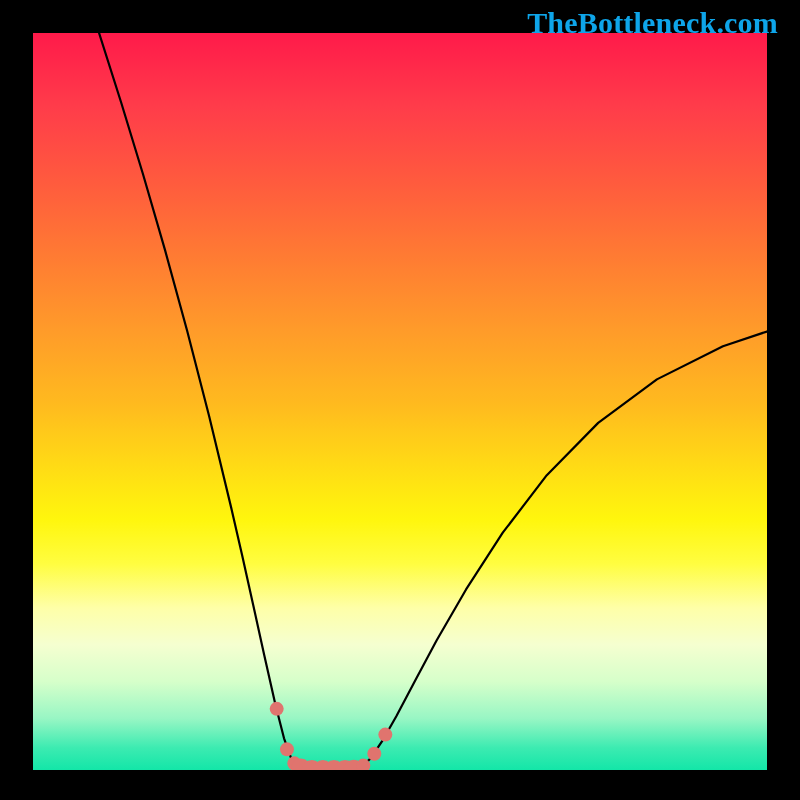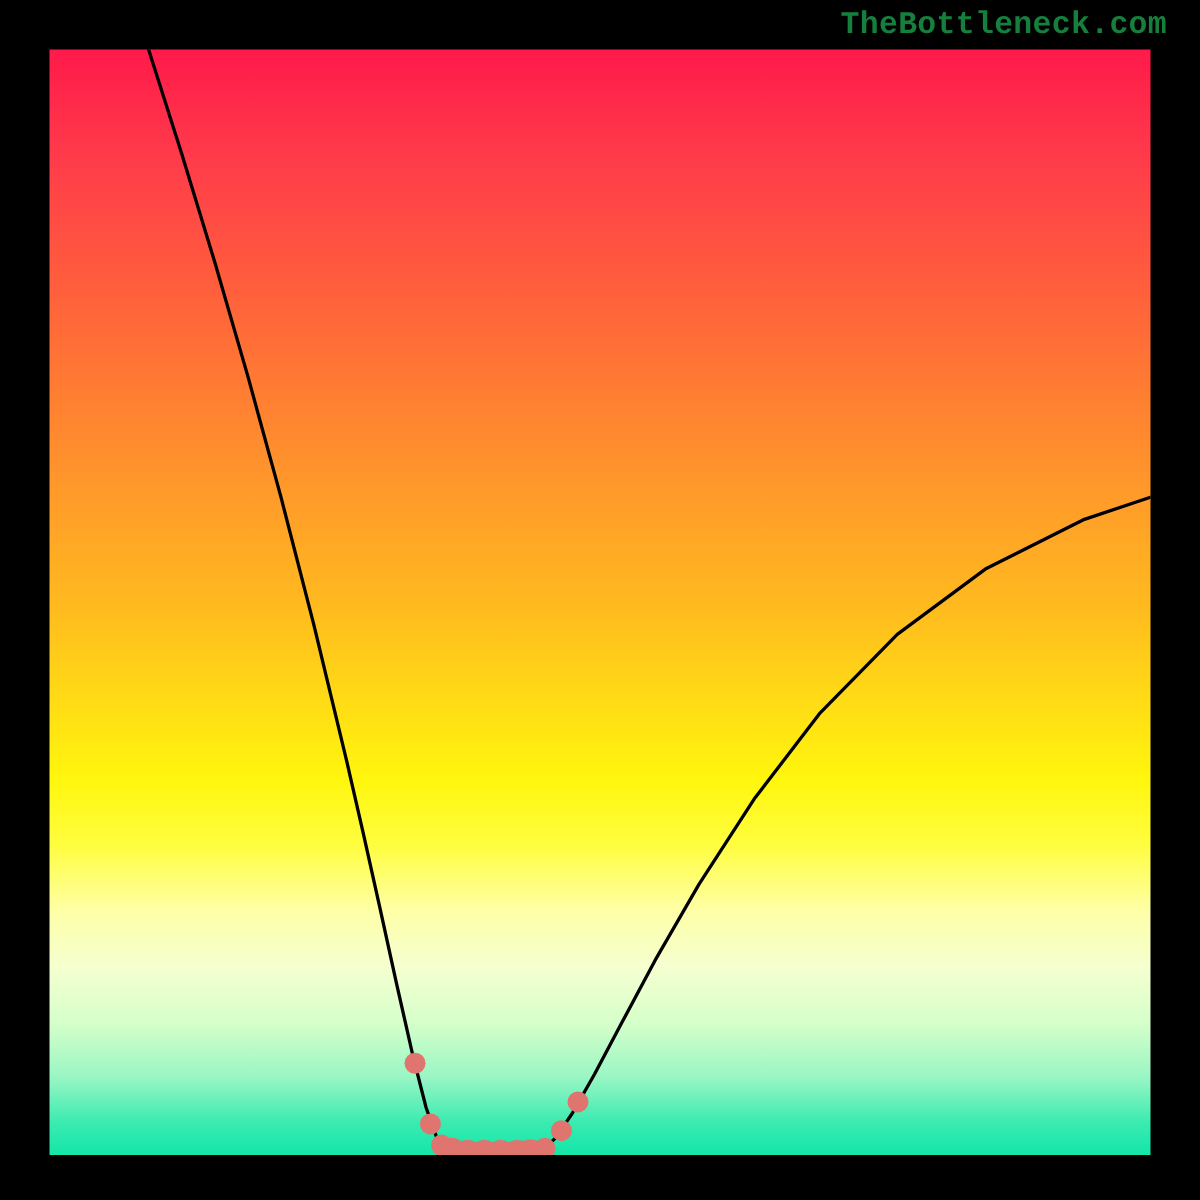--- a/index.html
+++ b/index.html
@@ -36,24 +36,24 @@
       #d6ffca 88%,
       #98f6c4 93%,
       #3cebb1 97%,
       #13e6a8 100%
     );
   }
   .watermark {
     position: absolute;
     top: 6px;
     right: 22px;
-    font-family: Liberation Mono, monospace;
-    font-size: 21px;
+    font-family: Liberation Serif, serif;
+    font-size: 30px;
     font-weight: 600;
-    color: #15803d;
+    color: #0ea5e9;
     letter-spacing: 0.2px;
   }
   svg.curve {
     position: absolute;
     left: 0;
     top: 0;
   }
 </style>
 </head>
 <body>

